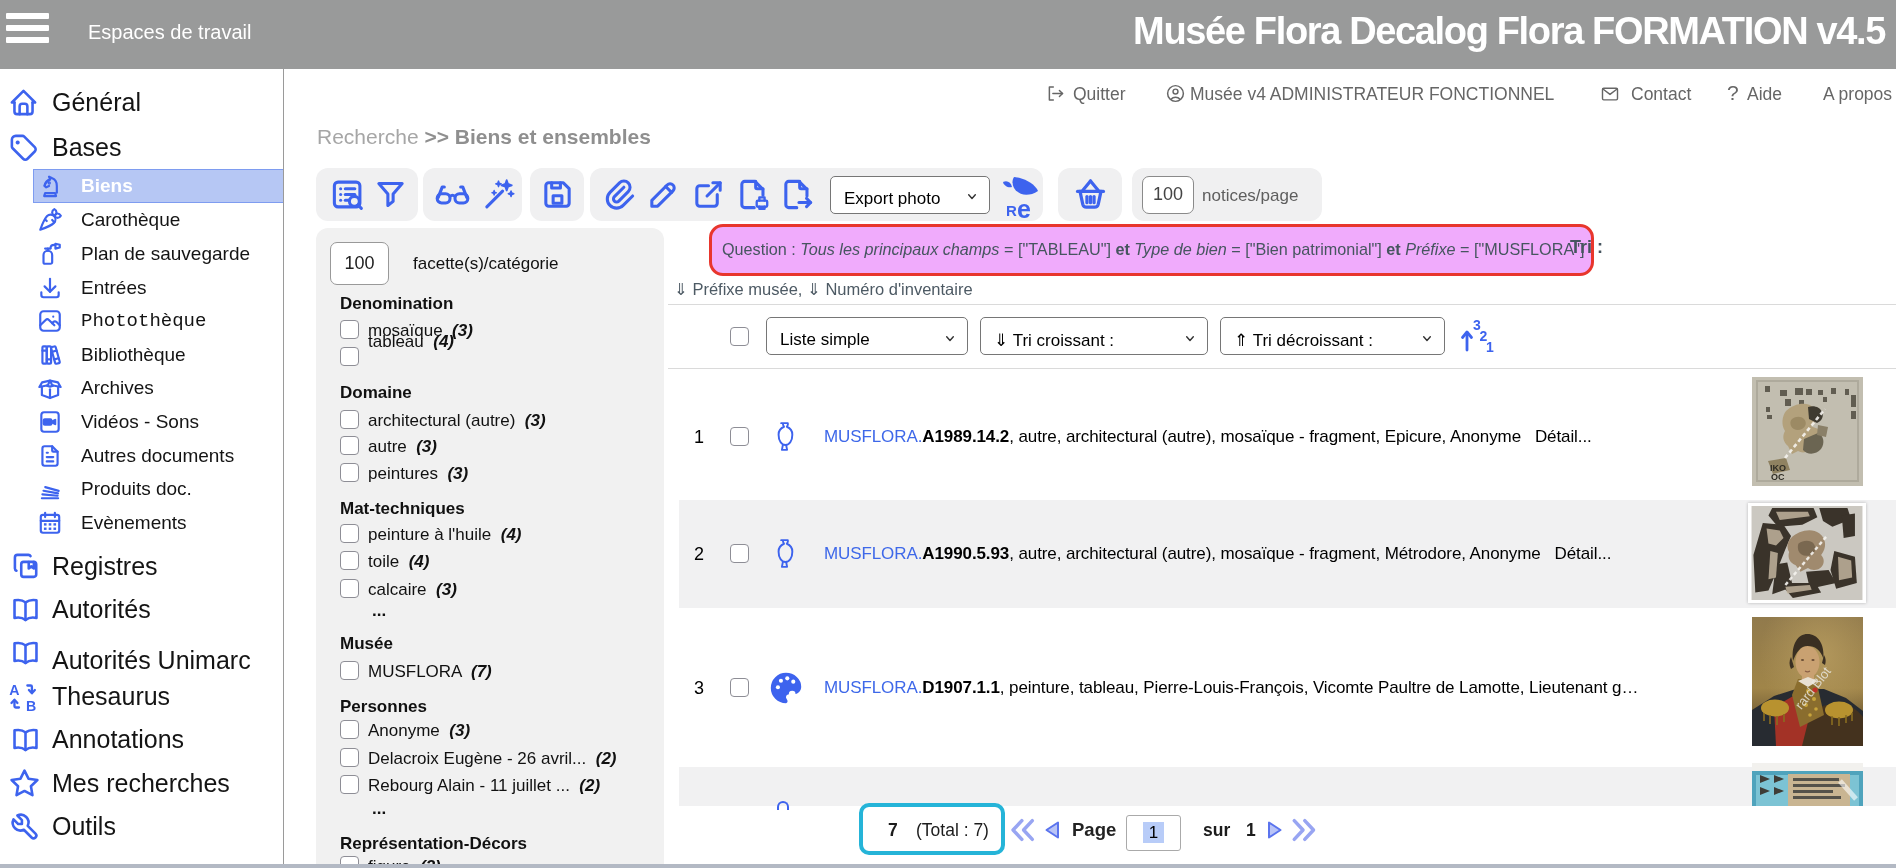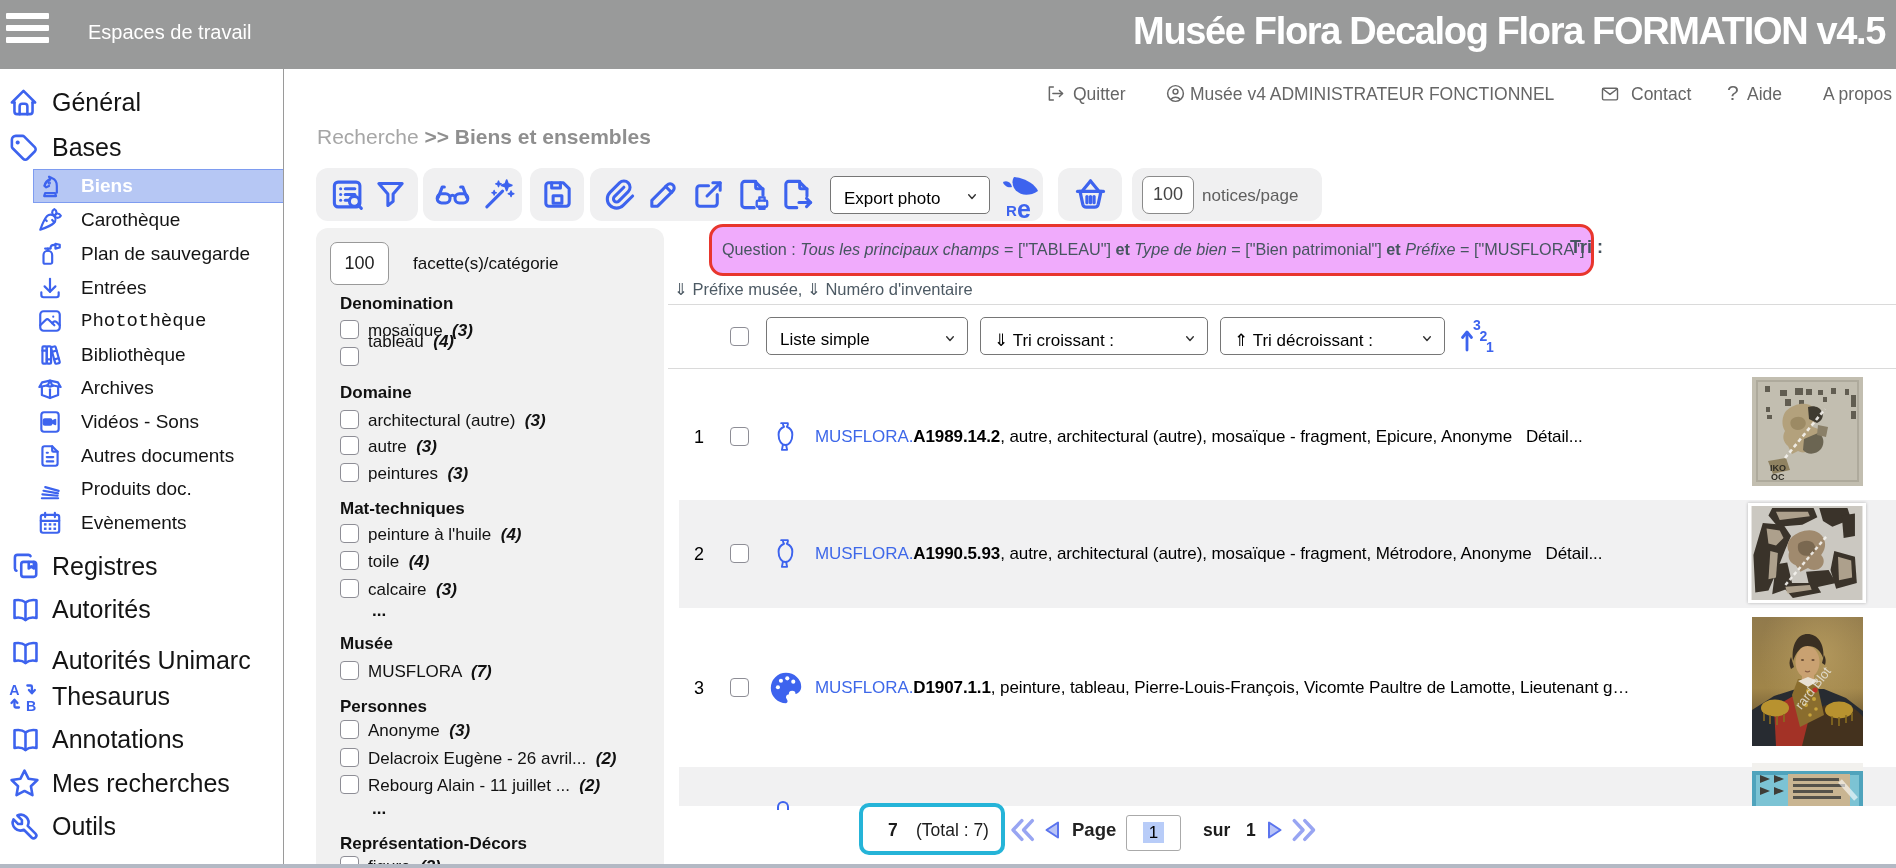--- a/index.html
+++ b/index.html
@@ -33,21 +33,21 @@
   #qbox { position:absolute; left:709px; top:224px; width:885px; height:52px; background:#f0abfc; border:3px solid #e8362d; border-radius:14px; }
   #qtxt { position:absolute; left:10px; top:13px; font-size:16.2px; color:#46555f; white-space:nowrap; }
   #qtri { position:absolute; left:1570px; top:237px; font-size:18px; font-weight:bold; color:#46555f; }
   #sortline { position:absolute; left:674px; top:280px; font-size:16.5px; color:#4d5a64; }
   .hr { position:absolute; height:1px; background:#dadada; }
   .csel { position:absolute; top:317px; height:38px; background:#fff; border:1.5px solid #767676; border-radius:5px; font-size:17px; color:#000; white-space:nowrap; }
   .selin { padding:12px 0 0 13px; }
   .chev { position:absolute; right:11px; top:14px; }
   .cb { position:absolute; width:19px; height:19px; background:#fff; border:1.5px solid #8e8e96; border-radius:4px; }
   .rnum { position:absolute; font-size:18px; color:#000; }
-  .rtext { position:absolute; font-size:17px; letter-spacing:-0.1px; color:#000; white-space:nowrap; }
+  .rtext { position:absolute; font-size:17px; letter-spacing:-0.1px; color:#000; white-space:nowrap;margin-left:9px; }
   .rtext .lk { color:#3e68e9; }
   .grow { position:absolute; left:679px; width:1217px; background:#f1f1f2; }
   #pagbar { position:absolute; left:665px; top:806px; width:1231px; height:58px; background:#fff; }
   #totbox { position:absolute; left:859px; top:803px; width:146px; height:52px; border:4px solid #25b4d8; border-radius:10px; background:#fff; }
   #botline { position:absolute; left:0; top:864px; width:1896px; height:4px; background:#b3b9c4; }
   .pagtxt { position:absolute; font-size:17.5px; color:#1c1c1c; white-space:nowrap; }
 </style>
 </head>
 <body>
 <div id="page">

